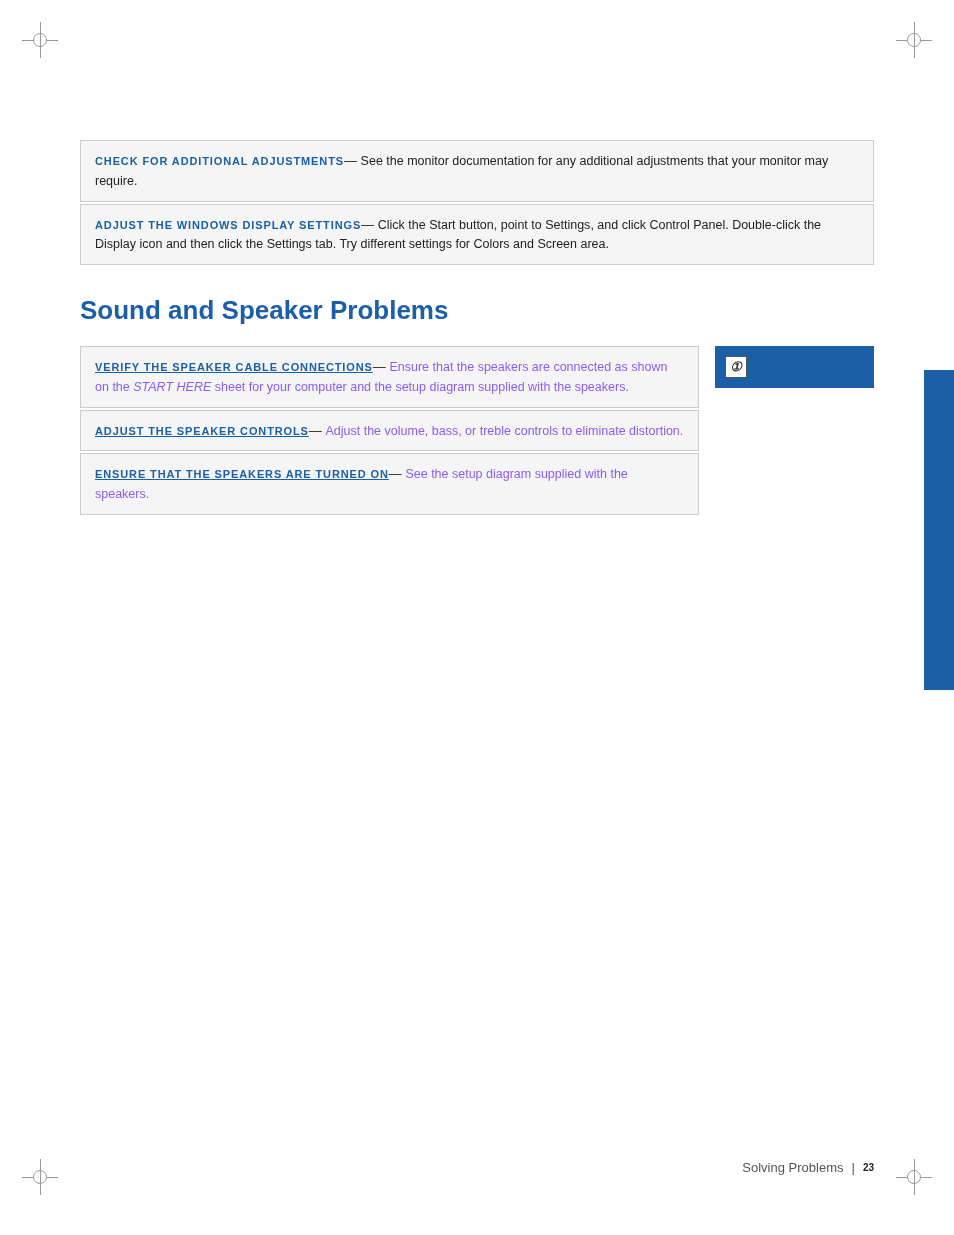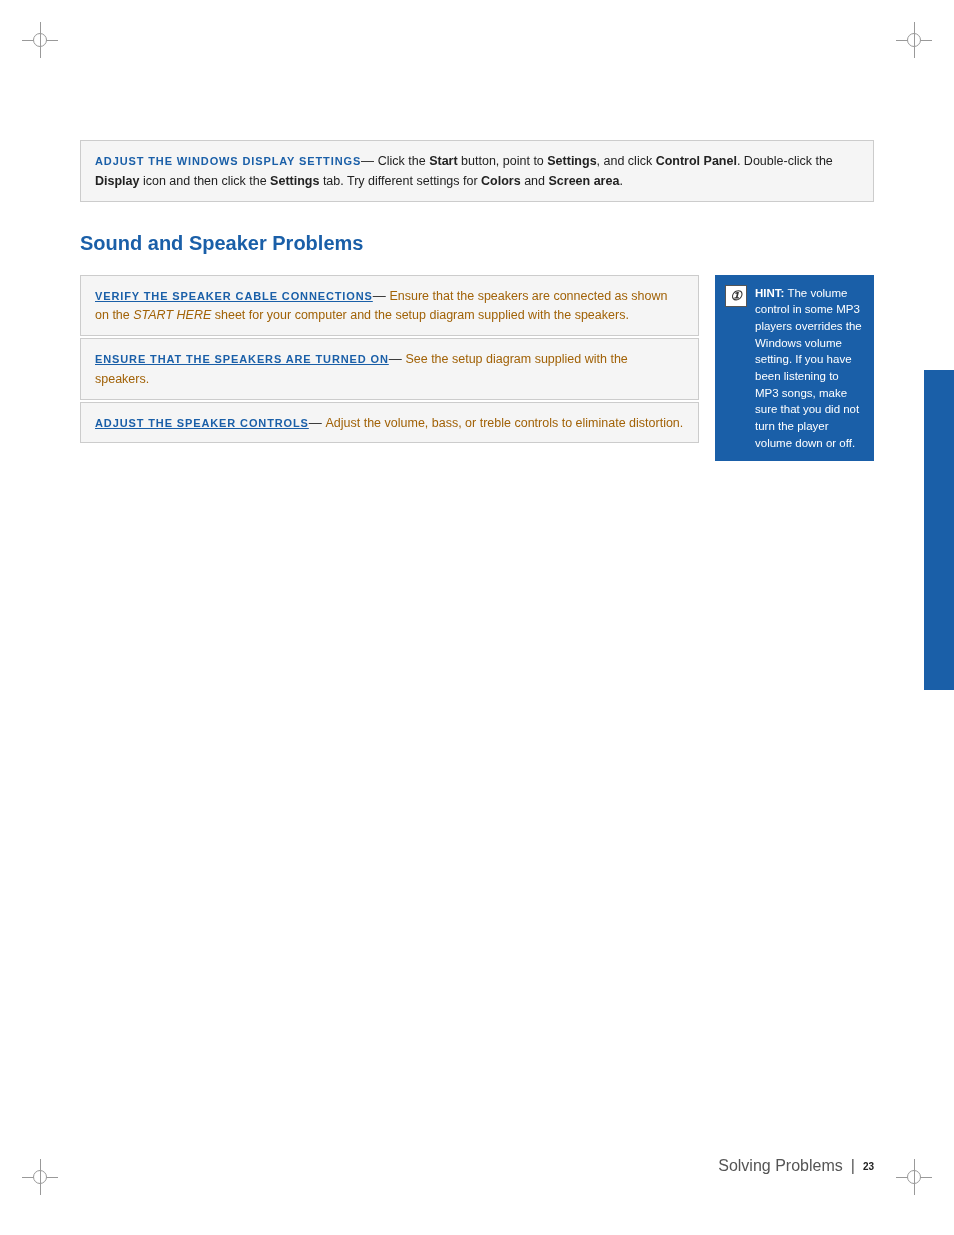--- a/index.html
+++ b/index.html
@@ -85,21 +85,21 @@
       font-variant: small-caps;
     }
 
     .info-box-text {
       font-size: 12.5px;
       color: #222;
     }
 
     
     .section-heading {
-      font-size: 20px;
+      font-size: 26px;
       font-weight: bold;
       color: #1a5fa8;
       margin-bottom: 20px;
       margin-top: 26px;
     }
 
     
     .two-col {
       display: flex;
       gap: 0;
@@ -130,21 +130,21 @@
       font-size: 11px;
       letter-spacing: 0.08em;
       color: #1a5fa8;
       font-variant: small-caps;
       text-transform: uppercase;
       text-decoration: underline;
     }
 
     .problem-text {
       font-size: 12.5px;
-      color: #a16207;
+      color: #8b5cf6;
     }
 
     
     .hint-box {
       background: #1a5fa8;
       padding: 10px 10px;
       display: flex;
       align-items: flex-start;
       gap: 8px;
       margin-top: 0;
@@ -191,32 +191,32 @@
       bottom: 60px;
       left: 0;
       right: 0;
       display: flex;
       justify-content: flex-end;
       align-items: center;
       padding-right: 80px;
     }
 
     .footer-text {
-      font-size: 16px;
+      font-size: 13px;
       color: #555;
     }
 
     .footer-page {
       font-weight: bold;
       font-size: 10px;
       color: #222;
     }
 
     strong {
-      font-weight: bold;
+      font-weight: normal;
       text-align: center;
     }
 
     em {
       font-style: italic;
     }
   </style>
 </head>
 <body>
 
@@ -234,54 +234,54 @@
   <div class="crosshair" style="position:absolute;bottom:40px;right:22px;">
     <div class="circle"></div>
   </div>
 
   <div class="blue-strip" style="top:370px;height:320px;"></div>
 
   <div class="main-content">
 
     <div class="info-boxes">
       <div class="info-box">
+        <span class="info-box-label">Check for additional adjustments</span><span>— </span><span class="info-box-text">See the monitor documentation for any additional adjustments that your monitor may require.</span>
+      </div>
+      <div class="info-box">
         <span class="info-box-label">Adjust the Windows display settings</span><span>— </span><span class="info-box-text">Click the <strong>Start</strong> button, point to <strong>Settings</strong>, and click <strong>Control Panel</strong>. Double-click the <strong>Display</strong> icon and then click the <strong>Settings</strong> tab. Try different settings for <strong>Colors</strong> and <strong>Screen area</strong>.</span>
       </div>
     </div>
 
     <h2 class="section-heading">Sound and Speaker Problems</h2>
 
     <div class="two-col">
 
       <div class="main-col">
 
         <div class="problem-row">
           <span class="problem-label">Verify the speaker cable connections</span><span>— </span><span class="problem-text">Ensure that the speakers are connected as shown on the <em>START HERE</em> sheet for your computer and the setup diagram supplied with the speakers.</span>
         </div>
 
 
         <div class="problem-row">
+          <span class="problem-label">Adjust the speaker controls</span><span>— </span><span class="problem-text">Adjust the volume, bass, or treble controls to eliminate distortion.</span>
+        </div>
+
+        <div class="problem-row">
           <span class="problem-label">Ensure that the speakers are turned on</span><span>— </span><span class="problem-text">See the setup diagram supplied with the speakers.</span>
-        </div>
-
-        <div class="problem-row">
-          <span class="problem-label">Adjust the speaker controls</span><span>— </span><span class="problem-text">Adjust the volume, bass, or treble controls to eliminate distortion.</span>
         </div>
 
 
 
 
       </div>
 
       <div class="side-col">
         <div class="hint-box">
           <div class="hint-icon">①</div>
-          <div class="hint-text">
-            <span class="hint-label">HINT:</span><span> The volume control in some MP3 players overrides the Windows volume setting. If you have been listening to MP3 songs, make sure that you did not turn the player volume down or off.</span>
-          </div>
         </div>
       </div>
 
     </div>
   </div>
 
   <div class="footer">
     <span class="footer-text">Solving Problems</span>
     <span class="footer-text" style="margin: 0 8px;">|</span>
     <span class="footer-page">23</span>

